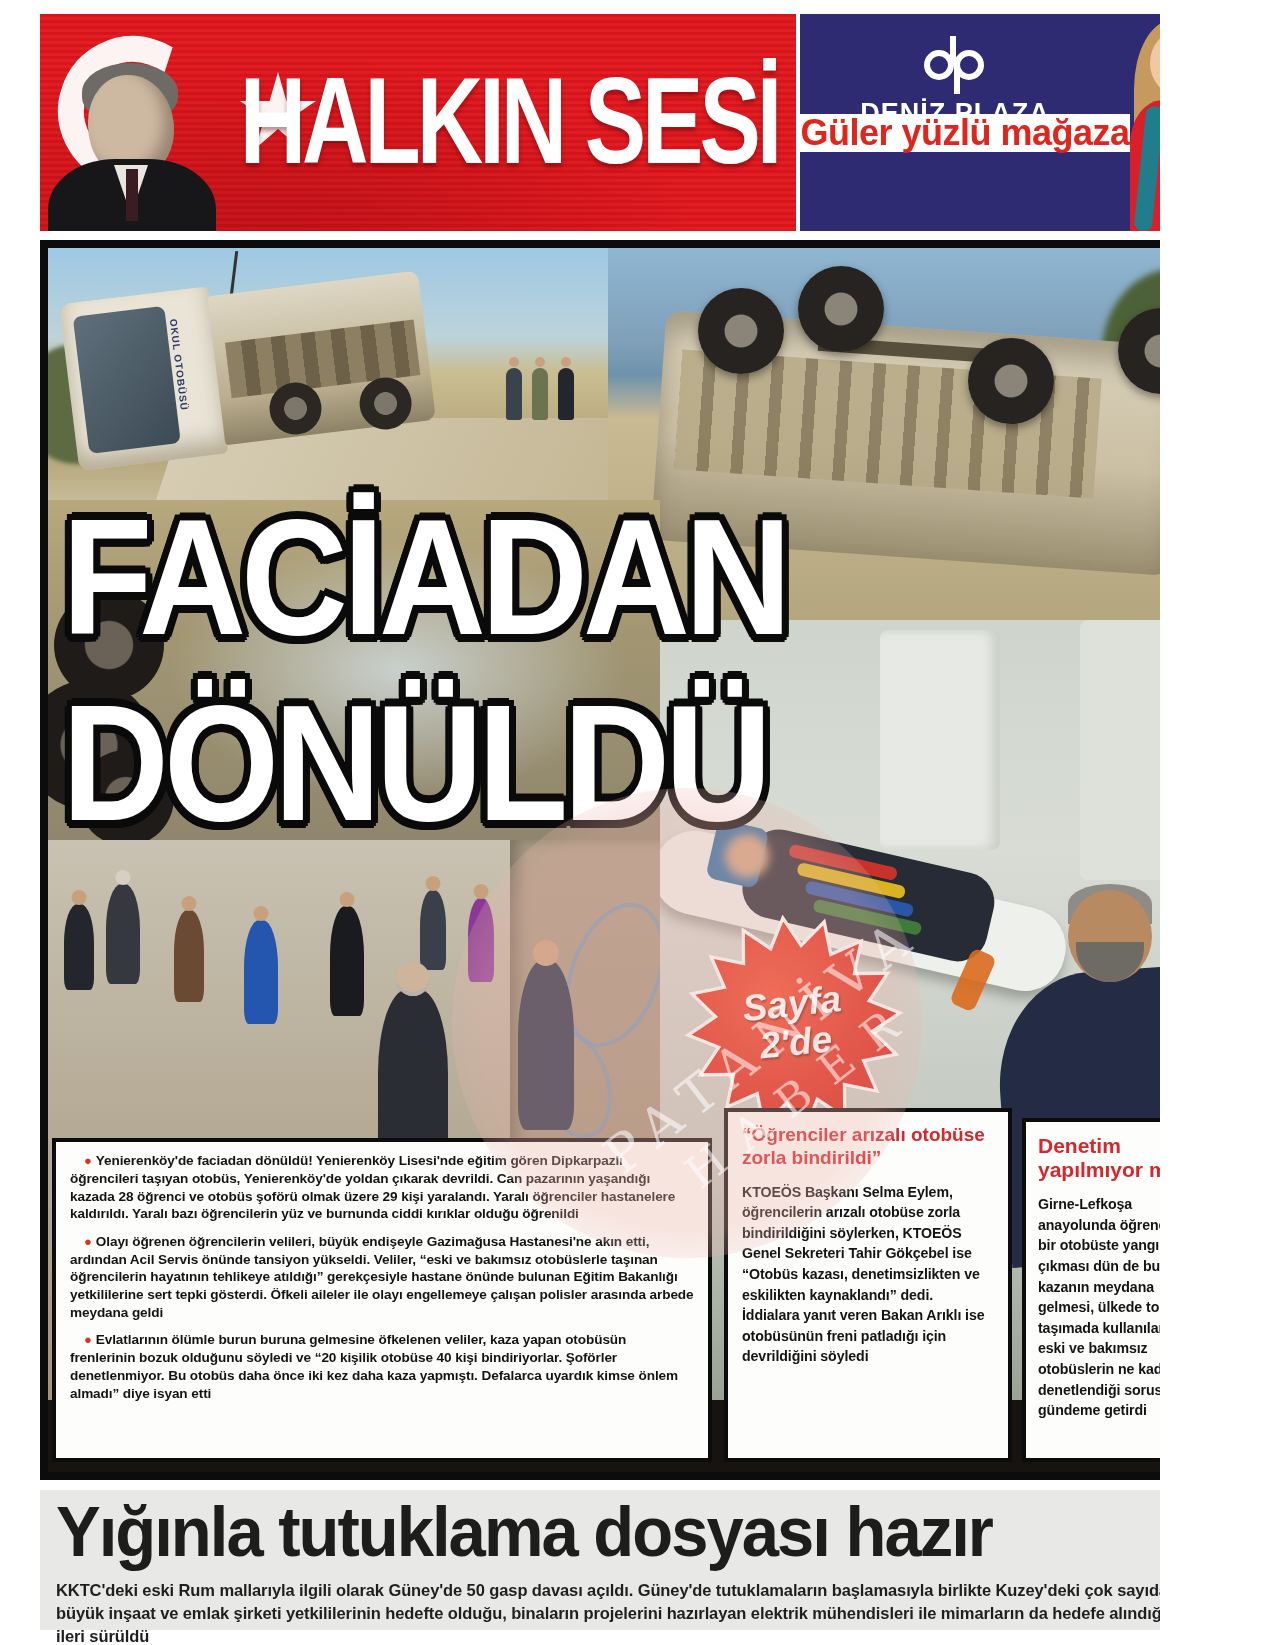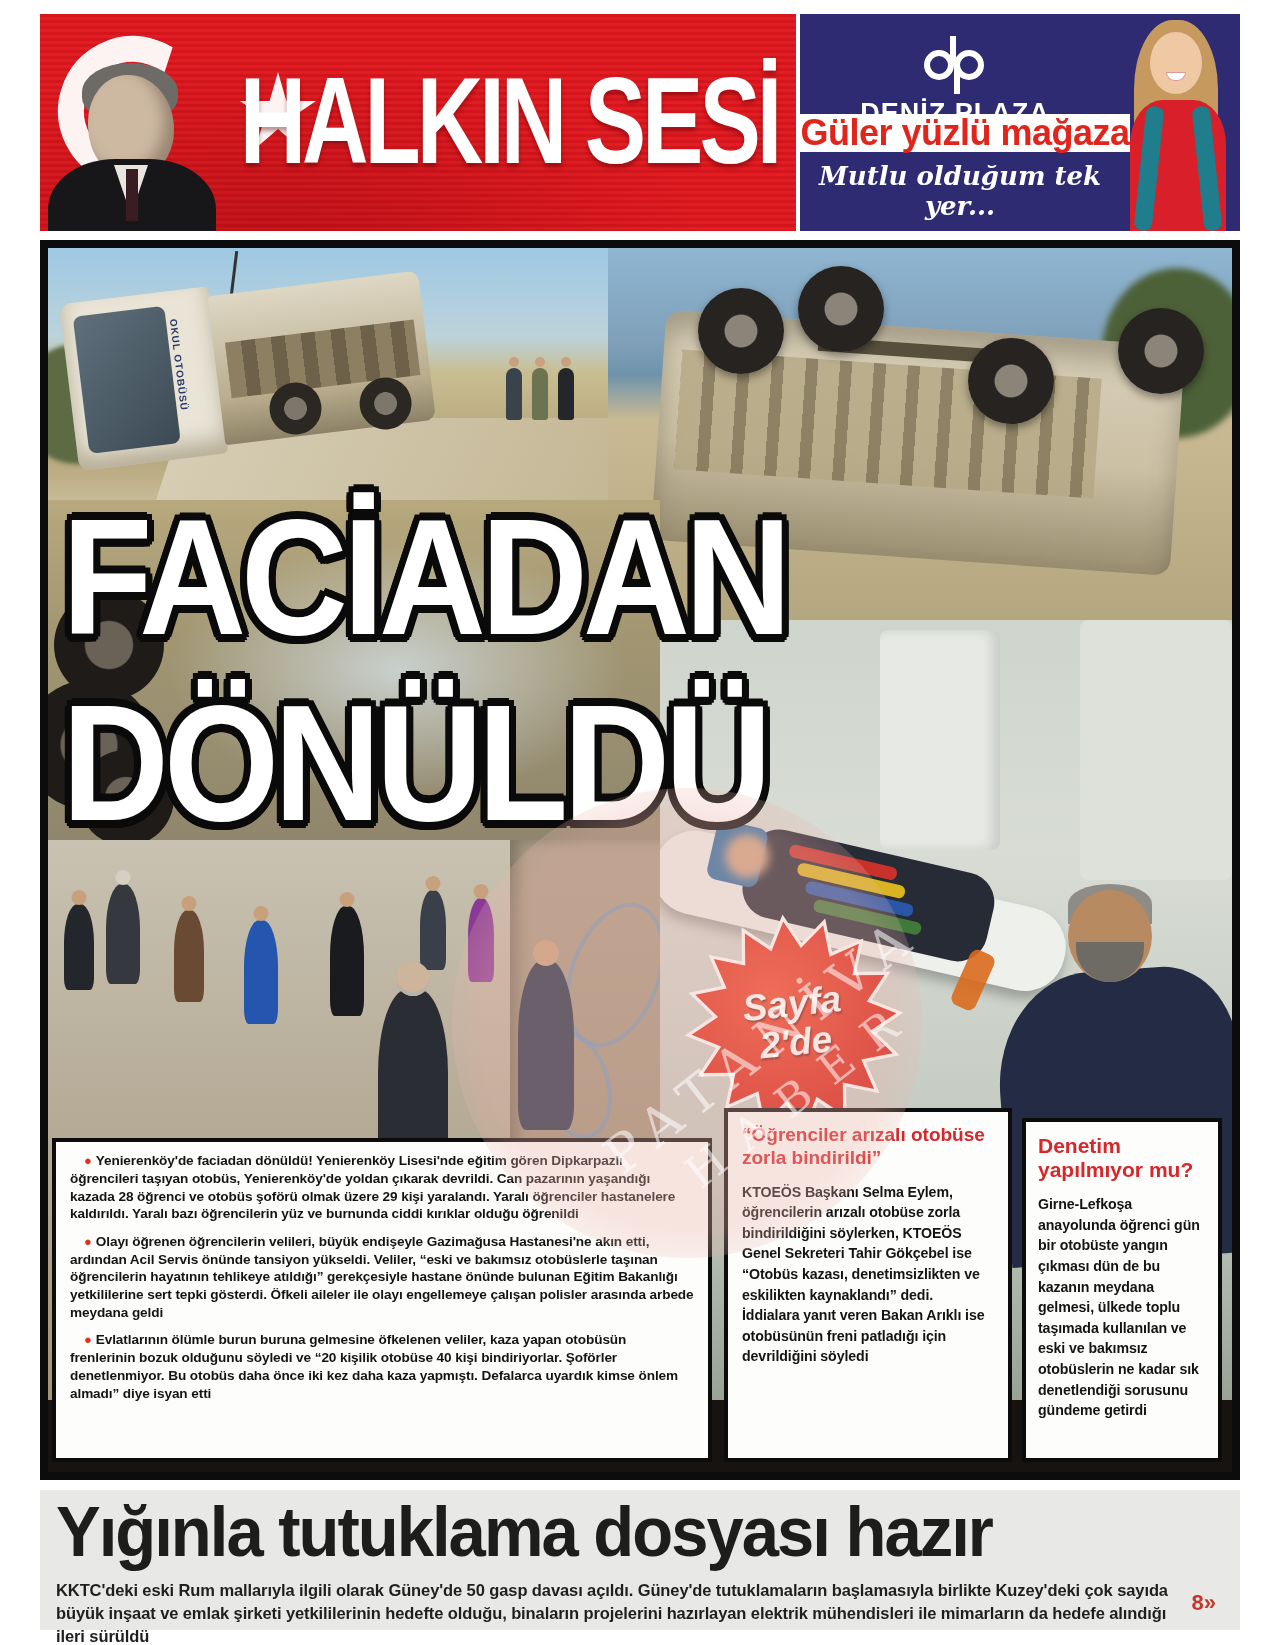--- a/index.html
+++ b/index.html
@@ -1,17 +1,17 @@
 <!DOCTYPE html>
 <html><head>
 <meta charset="utf-8">
 <style>
   * { margin:0; padding:0; box-sizing:border-box; }
   body { background:#fff; font-family:"Liberation Sans", sans-serif; }
-  .page { position:relative; width:1280px; height:1645px; background:#fff; overflow:hidden; }
+  .page { position:relative; width:1160px; height:1645px; background:#fff; overflow:hidden; }
 
   
   .masthead { position:absolute; left:40px; top:14px; width:756px; height:217px; display:flex; flex-direction:column; }
   .mast-red { position:relative; flex:1; background:#e01a20; overflow:hidden;
     background-image:repeating-linear-gradient(180deg, rgba(160,0,10,.18) 0 3px, rgba(255,60,60,.10) 3px 6px); }
   .crescent { position:absolute; left:18px; top:22px; width:150px; height:150px; border-radius:50%;
     border:26px solid rgba(255,255,255,.95); clip-path:polygon(0 0,62% 0,62% 100%,0 100%); transform:rotate(18deg); }
   .flagstar { position:absolute; left:200px; top:58px; width:76px; height:76px; background:#fff; opacity:.95;
     clip-path:polygon(50% 0,61% 38%,100% 38%,68% 60%,79% 100%,50% 75%,21% 100%,32% 60%,0 38%,39% 38%); }
   .flag-sweep { position:absolute; right:0; top:0; width:100%; height:100%;
@@ -194,21 +194,20 @@
         <div class="dp-ring r1"></div>
         <div class="dp-ring r2"></div>
         <div class="dp-stem2"></div>
       </div>
       <div class="ad-brand">DENİZ PLAZA</div>
       <div class="ad-since">Since 1941</div>
     </div>
     <div class="ad-banner">
       <span>Güler yüzlü mağaza</span>
     </div>
-    <div class="ad-script">Mutlu olduğum tek yer...</div>
     <div class="ad-girl">
       <div class="girl-hair"></div>
       <div class="girl-face"></div>
       <div class="girl-smile"></div>
       <div class="girl-shirt"></div>
       <div class="girl-strap1"></div>
       <div class="girl-strap2"></div>
     </div>
   </div>
 

